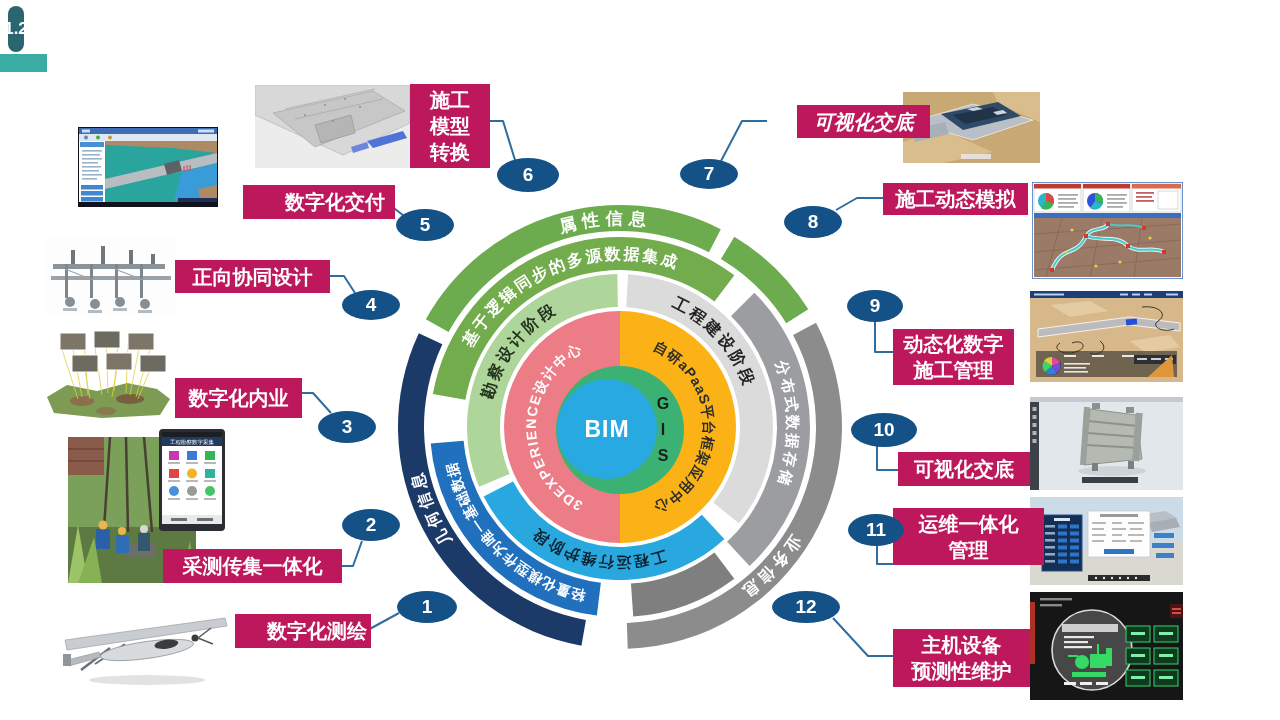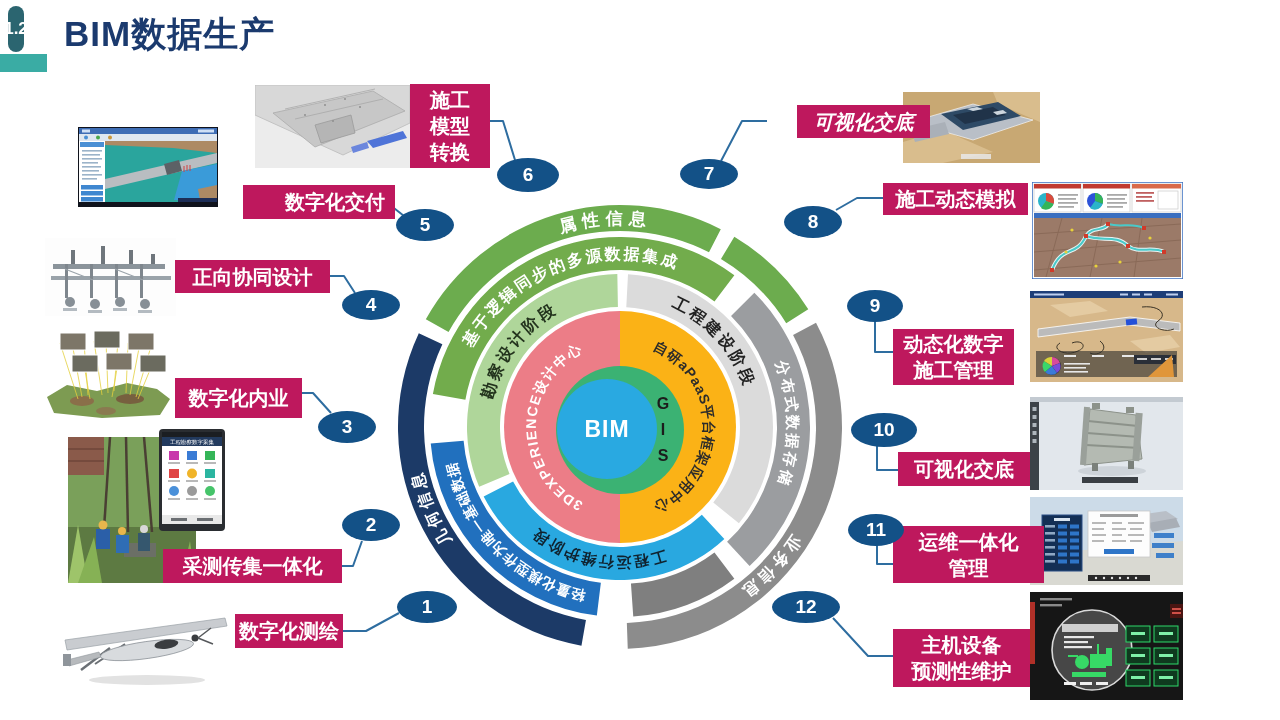--- a/index.html
+++ b/index.html
@@ -25,21 +25,20 @@
     justify-content:center;font-weight:bold;font-size:19px;z-index:3;}
   .thumb{position:absolute;z-index:2;}
 </style>
 </head>
 <body>
 
 <div class="slide">
 
   <div class="abs badge">1.2</div>
   <div class="abs teal-strip"></div>
-  <div class="abs page-title">BIM数据生产</div>
 
   <svg id="diagram" class="abs" viewBox="0 0 1280 720">
       <path d="M 425.83 319.37 A 222 222 0 0 1 720.79 229.20 L 708.98 252.36 A 196 196 0 0 0 448.57 331.98 Z" fill="#6CAC4E"></path>
       <path id="tp0" fill="none" d="M 634.16 629.51 A 203 203 0 1 1 605.84 224.49 A 203 203 0 1 1 634.16 629.51"></path>
       <text font-size="17" font-weight="bold" fill="#FFFFFF" letter-spacing="6"><textPath href="#tp0" startOffset="50%" text-anchor="middle" xlink:href="#tp0">属性信息</textPath></text>
       <path d="M 734.34 236.71 A 222 222 0 0 1 808.27 309.36 L 786.22 323.14 A 196 196 0 0 0 720.95 259.00 Z" fill="#6CAC4E"></path>
       <path d="M 816.01 322.78 A 222 222 0 0 1 627.75 648.86 L 626.84 622.88 A 196 196 0 0 0 793.06 334.98 Z" fill="#8C8C8C"></path>
       <path id="tp2" fill="none" d="M 471.54 288.55 A 203 203 0 1 1 768.46 565.45 A 203 203 0 1 1 471.54 288.55"></path>
       <text font-size="16" font-weight="bold" fill="#FFFFFF" letter-spacing="4"><textPath href="#tp2" startOffset="50%" text-anchor="middle" xlink:href="#tp2">业务信息</textPath></text>
       <path d="M 581.45 645.63 A 222 222 0 0 1 418.80 333.18 L 442.36 344.17 A 196 196 0 0 0 585.96 620.02 Z" fill="#1C3A67"></path>
@@ -84,21 +83,21 @@
       <polyline points="490,121 503,121 515,160" fill="none" stroke="#2E6DA0" stroke-width="2" stroke-linejoin="round"></polyline>
       <polyline points="767,121 742,121 721,161" fill="none" stroke="#2E6DA0" stroke-width="2" stroke-linejoin="round"></polyline>
       <polyline points="883,198 857,198 836,210" fill="none" stroke="#2E6DA0" stroke-width="2" stroke-linejoin="round"></polyline>
       <polyline points="875,321 875,352 894,352" fill="none" stroke="#2E6DA0" stroke-width="2" stroke-linejoin="round"></polyline>
       <polyline points="877,446 877,470 899,470" fill="none" stroke="#2E6DA0" stroke-width="2" stroke-linejoin="round"></polyline>
       <polyline points="877,545 877,564 894,564" fill="none" stroke="#2E6DA0" stroke-width="2" stroke-linejoin="round"></polyline>
       <polyline points="833,618 868,656 894,656" fill="none" stroke="#2E6DA0" stroke-width="2" stroke-linejoin="round"></polyline>
     </svg>
 
   <div id="callouts">
-      <div class="callout-box" style="left: 235px; top: 614px; width: 108px; height: 34px;">数字化测绘</div>
+      <div class="callout-box" style="left: 235px; top: 614px; width: 108px; height: 34px; padding-left: 28px;">数字化测绘</div>
       <div class="callout-ellipse" style="left: 397px; top: 591px; width: 60px; height: 32px;">1</div>
       <div class="callout-box" style="left: 163px; top: 549px; width: 179px; height: 34px;">采测传集一体化</div>
       <div class="callout-ellipse" style="left: 342px; top: 509px; width: 58px; height: 32px;">2</div>
       <div class="callout-box" style="left: 175px; top: 378px; width: 127px; height: 40px;">数字化内业</div>
       <div class="callout-ellipse" style="left: 318px; top: 411px; width: 58px; height: 32px;">3</div>
       <div class="callout-box" style="left: 175px; top: 260px; width: 155px; height: 33px;">正向协同设计</div>
       <div class="callout-ellipse" style="left: 342px; top: 290px; width: 58px; height: 30px;">4</div>
       <div class="callout-box" style="left: 243px; top: 185px; width: 120px; height: 34px; padding-left: 32px;">数字化交付</div>
       <div class="callout-ellipse" style="left: 396px; top: 209px; width: 58px; height: 32px;">5</div>
       <div class="callout-box" style="left: 410px; top: 84px; width: 80px; height: 84px;">施工
@@ -107,21 +106,21 @@
       <div class="callout-ellipse" style="left: 497px; top: 158px; width: 62px; height: 34px;">6</div>
       <div class="callout-box" style="left: 797px; top: 105px; width: 133px; height: 33px; font-style: italic;">可视化交底</div>
       <div class="callout-ellipse" style="left: 680px; top: 159px; width: 58px; height: 30px;">7</div>
       <div class="callout-box" style="left: 883px; top: 183px; width: 145px; height: 32px;">施工动态模拟</div>
       <div class="callout-ellipse" style="left: 784px; top: 206px; width: 58px; height: 32px;">8</div>
       <div class="callout-box" style="left: 893px; top: 329px; width: 121px; height: 56px;">动态化数字
 施工管理</div>
       <div class="callout-ellipse" style="left: 847px; top: 290px; width: 56px; height: 32px;">9</div>
       <div class="callout-box" style="left: 898px; top: 452px; width: 132px; height: 34px;">可视化交底</div>
       <div class="callout-ellipse" style="left: 851px; top: 413px; width: 66px; height: 34px;">10</div>
-      <div class="callout-box" style="left: 893px; top: 526px; width: 151px; height: 57px;">运维一体化
+      <div class="callout-box" style="left: 893px; top: 508px; width: 151px; height: 57px;">运维一体化
 管理</div>
       <div class="callout-ellipse" style="left: 848px; top: 514px; width: 56px; height: 32px;">11</div>
       <div class="callout-box" style="left: 893px; top: 629px; width: 137px; height: 58px;">主机设备
 预测性维护</div>
       <div class="callout-ellipse" style="left: 772px; top: 591px; width: 68px; height: 32px;">12</div>
     </div>
 
   <svg class="thumb" style="left:78px;top:127px" width="140" height="80" viewBox="0 0 140 80">
     <rect width="140" height="80" fill="#10131c"></rect>
     <rect x="1" y="1" width="138" height="6" fill="#3E6DB5"></rect>

